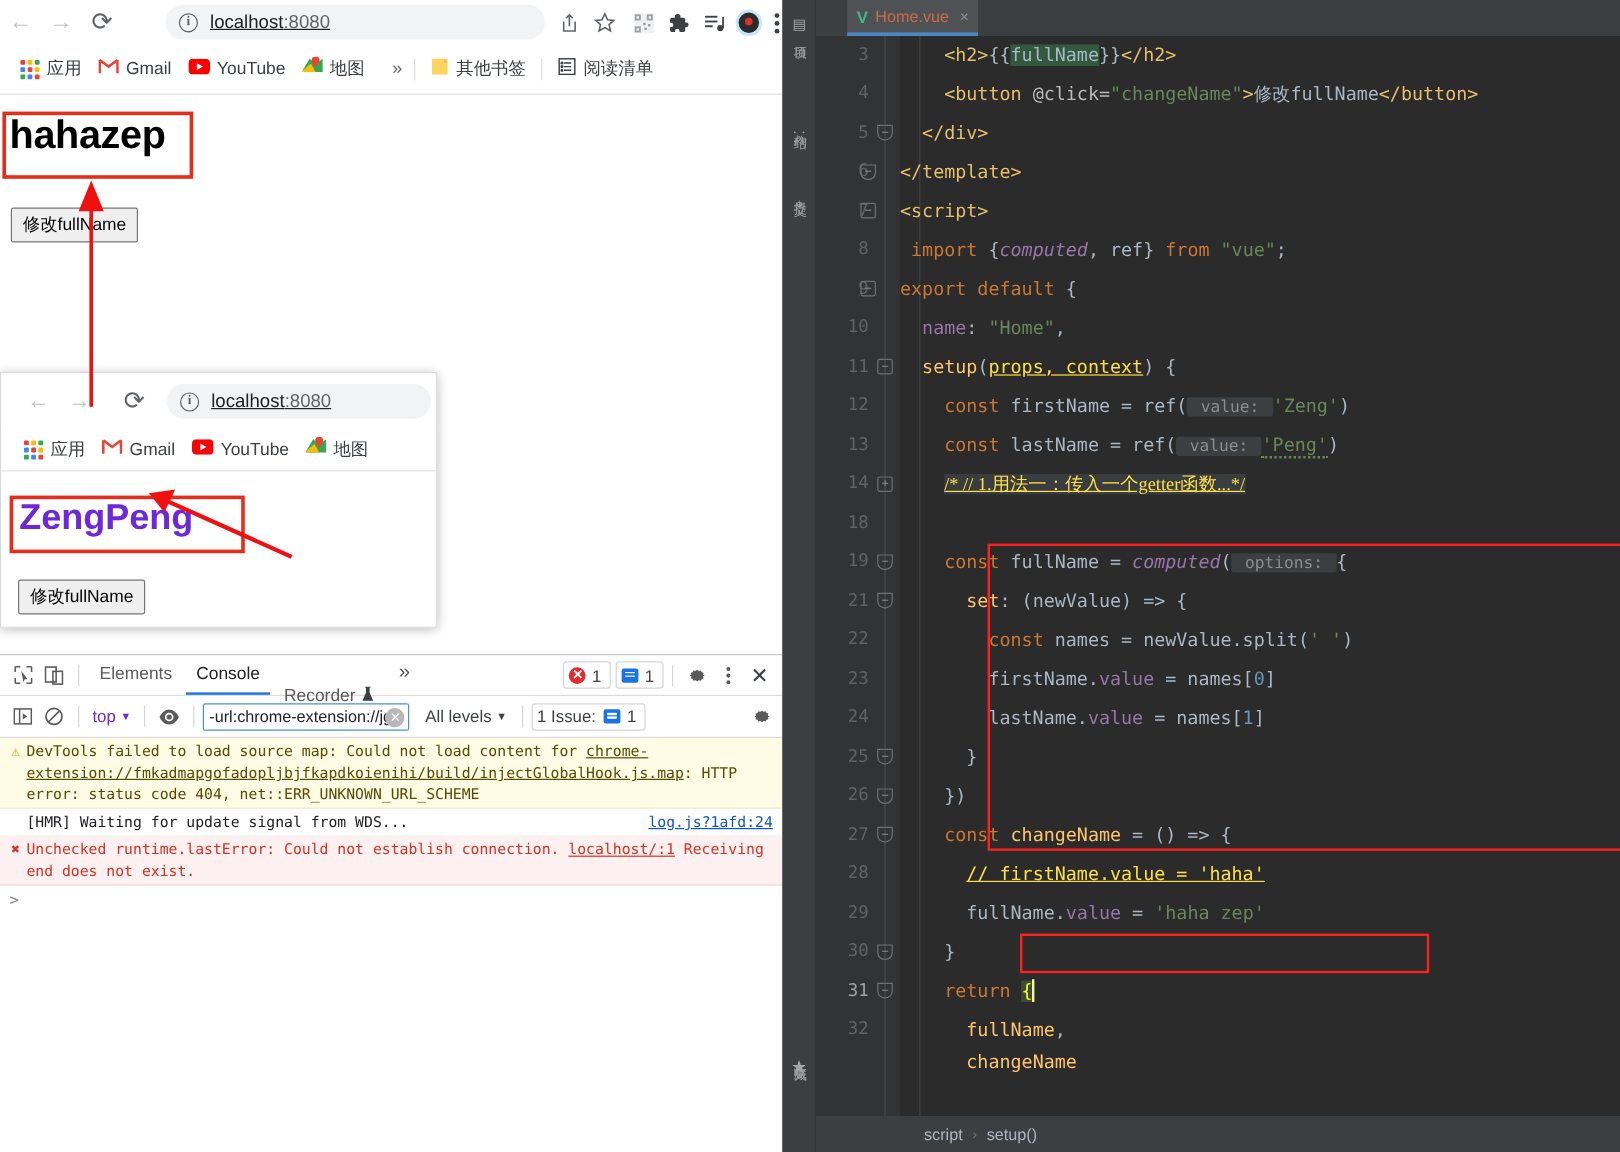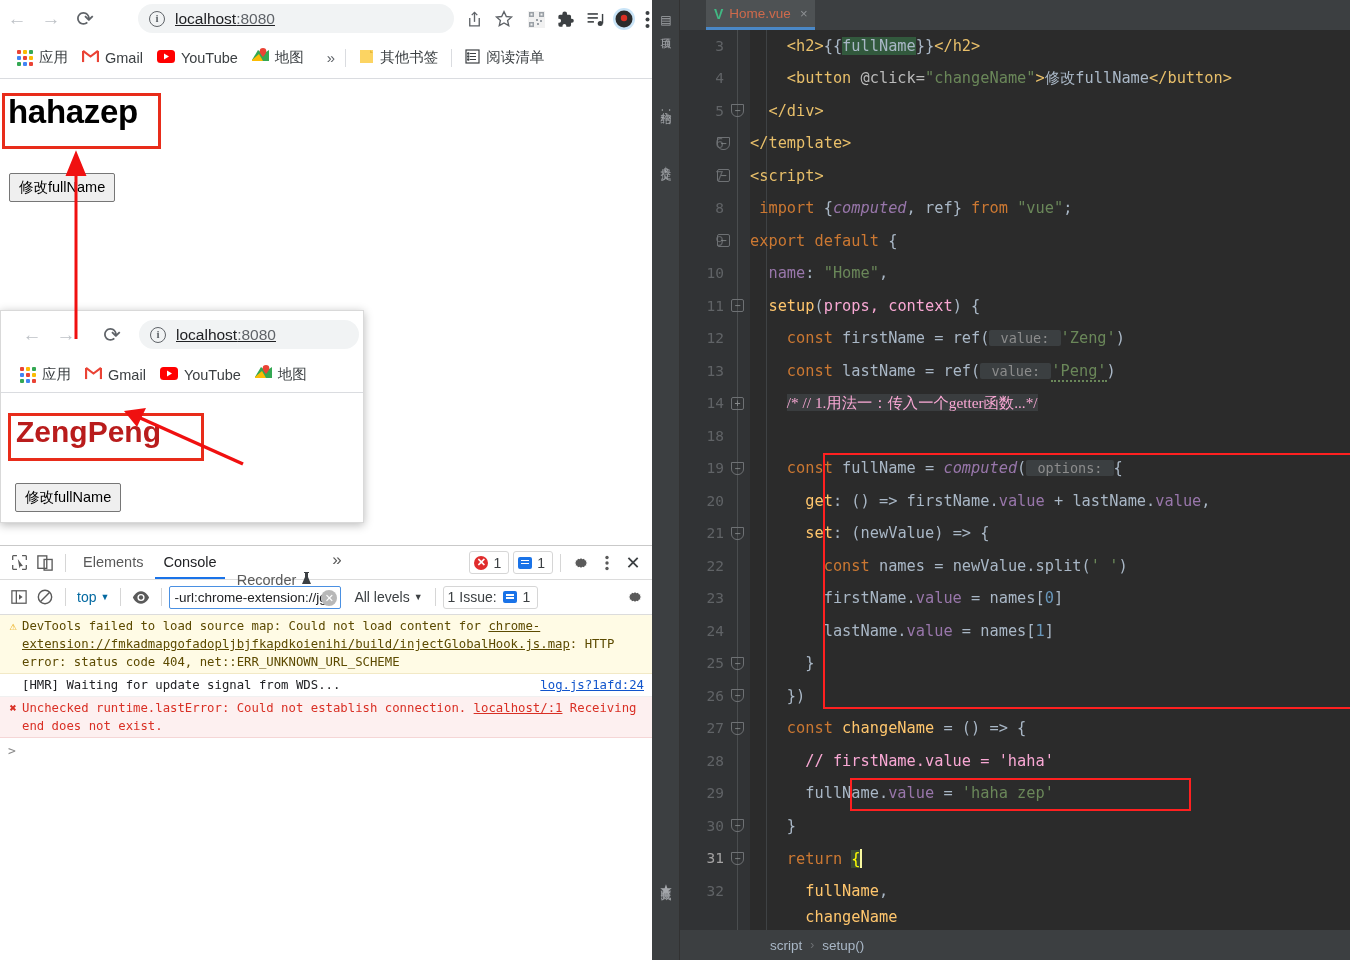--- a/index.html
+++ b/index.html
@@ -96,21 +96,21 @@
     padding-left: 11px;
   }
   .inset-bm {
     position: absolute; left: 0; top: 46px; width: 364px; height: 36px;
     background: #fff; border-bottom: 1px solid #dadce0;
     display: flex; align-items: center; padding-left: 12px;
   }
   .inset-page { position: absolute; left: 0; top: 82px; width: 364px; height: 131px; background: #fff; }
   .inset-h2 {
     position: absolute; left: 15px; top: 22px;
-    font-size: 30px; font-weight: bold; color: #b91c1c;
+    font-size: 30px; font-weight: bold; color: #6d28d9;
   }
   .redbox2 {
     position: absolute; left: 7px; top: 20px; width: 196px; height: 48px;
     border: 3px solid #e82c1a;
   }
   .inset-btn {
     position: absolute; left: 14px; top: 90px;
     padding: 4px 9px; font-size: 14.5px; color: #000;
     background: #efefef; border: 1px solid #767676; border-radius: 2px;
   }
@@ -152,21 +152,21 @@
   }
   .sq-info::after {
     content:""; position:absolute; left:3px; top:3px; width:8px; height:1.5px; background:#fff;
     box-shadow: 0 3px 0 #fff;
   }
 
   .dt-filterbar {
     position: relative; height: 35px; border-bottom: 1px solid #dcdcdc;
     display: flex; align-items: center; padding-left: 6px;
   }
-  .ctx-sel { font-size: 14px; color: #0369a1; display: flex; align-items: center; gap: 4px; padding: 0 4px; }
+  .ctx-sel { font-size: 14px; color: #6d28d9; display: flex; align-items: center; gap: 4px; padding: 0 4px; }
   .filter-input {
     width: 172px; height: 23px; border: 1.6px solid #4a90e2; border-radius: 2px;
     background: #fff; display: flex; align-items: center; padding-left: 4px;
     font-size: 13.5px; color: #202124; overflow: hidden; position: relative;
   }
   .filter-clear {
     position: absolute; right: 3px; top: 3.5px;
     width: 16px; height: 16px; border-radius: 50%; background: #b8b8b8; color: #fff;
     font-size: 11px; display: flex; align-items: center; justify-content: center;
   }
@@ -258,21 +258,21 @@
 
   
   .t-tag { color: #e8bf6a; }
   .t-attr { color: #bababa; }
   .t-str { color: #6a8759; }
   .t-kw { color: #cc7832; }
   .t-fn { color: #ffc66d; }
   .t-plain { color: #a9b7c6; }
   .t-prop { color: #9876aa; }
   .t-num { color: #6897bb; }
-  .t-comment { color: #f9a8d4; }
+  .t-comment { color: #fde047; text-decoration: underline; }
   .t-ital { color: #9876aa; font-style: italic; }
   .t-text { color: #a9b7c6; }
   .hint {
     background: #3b3f41; color: #8c8c8c; border-radius: 2px; padding: 0 3px; font-size: 13.5px;
   }
   .hl-green { background: #32593d; }
   .sq-under { border-bottom: 2px dotted #6a8759; }
   .caret { display: inline-block; width: 2px; height: 19px; background: #f8f8a0; vertical-align: -4px; margin-left: -1px; }
   .yellow-brace { color: #ffff00; background: #3a4b36; }
 
@@ -741,24 +741,20 @@
           <span class="ln">18</span>
           <span class="code"><span class="t-plain">    </span></span>
         </div>
 
         <div class="row">
           <span class="ln">19</span>
           <span class="fold fold-down">−</span>
           <span class="code"><span class="t-plain">    </span><span class="t-kw">const </span><span class="t-plain">fullName = </span><span class="t-ital">computed</span><span class="t-plain">(</span><span class="hint"> options: </span><span class="t-plain">{</span></span>
         </div>
 
-        <div class="row">
-          <span class="ln">20</span>
-          <span class="code"><span class="t-plain">      </span><span class="t-fn">get</span><span class="t-plain">: () =&gt; firstName.</span><span class="t-prop">value</span><span class="t-plain"> + lastName.</span><span class="t-prop">value</span><span class="t-plain">,</span></span>
-        </div>
 
         <div class="row">
           <span class="ln">21</span>
           <span class="fold fold-down">−</span>
           <span class="code"><span class="t-plain">      </span><span class="t-fn">set</span><span class="t-plain">: (</span><span class="t-plain">newValue</span><span class="t-plain">) =&gt; {</span></span>
         </div>
 
         <div class="row">
           <span class="ln">22</span>
           <span class="code"><span class="t-plain">        </span><span class="t-kw">const </span><span class="t-plain">names = newValue.</span><span class="t-plain" style="color:#a9b7c6;text-align:right;">split</span><span class="t-plain">(</span><span class="t-str">' '</span><span class="t-plain">)</span></span>

